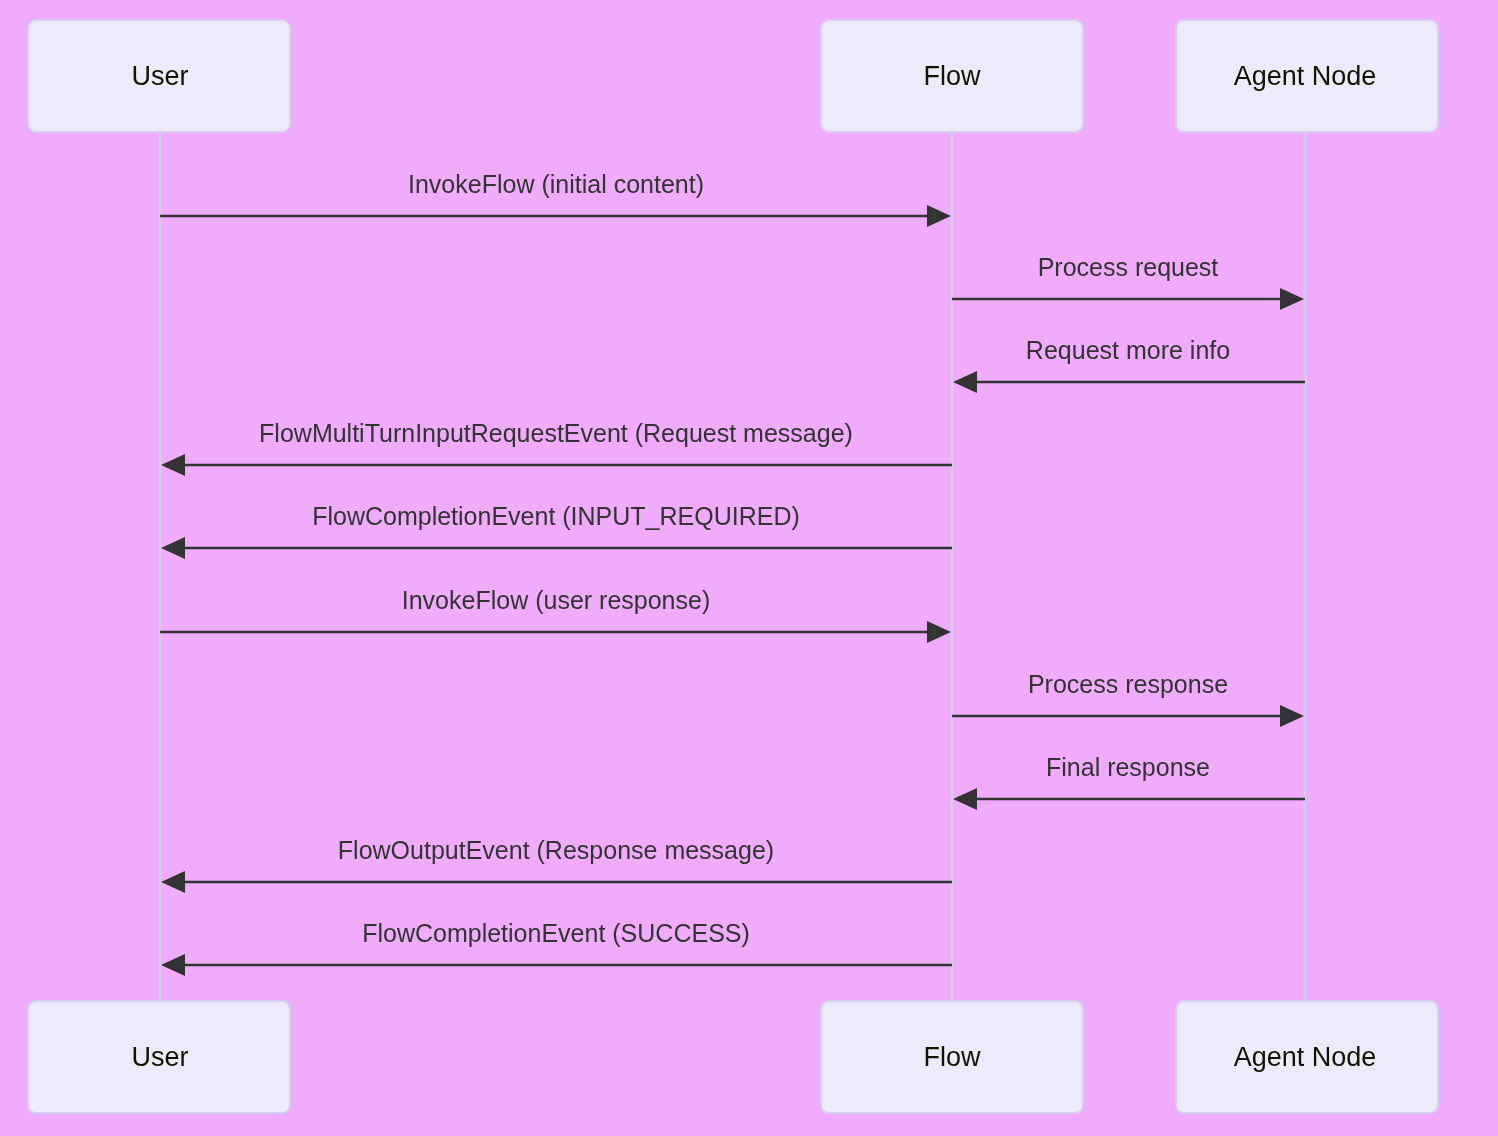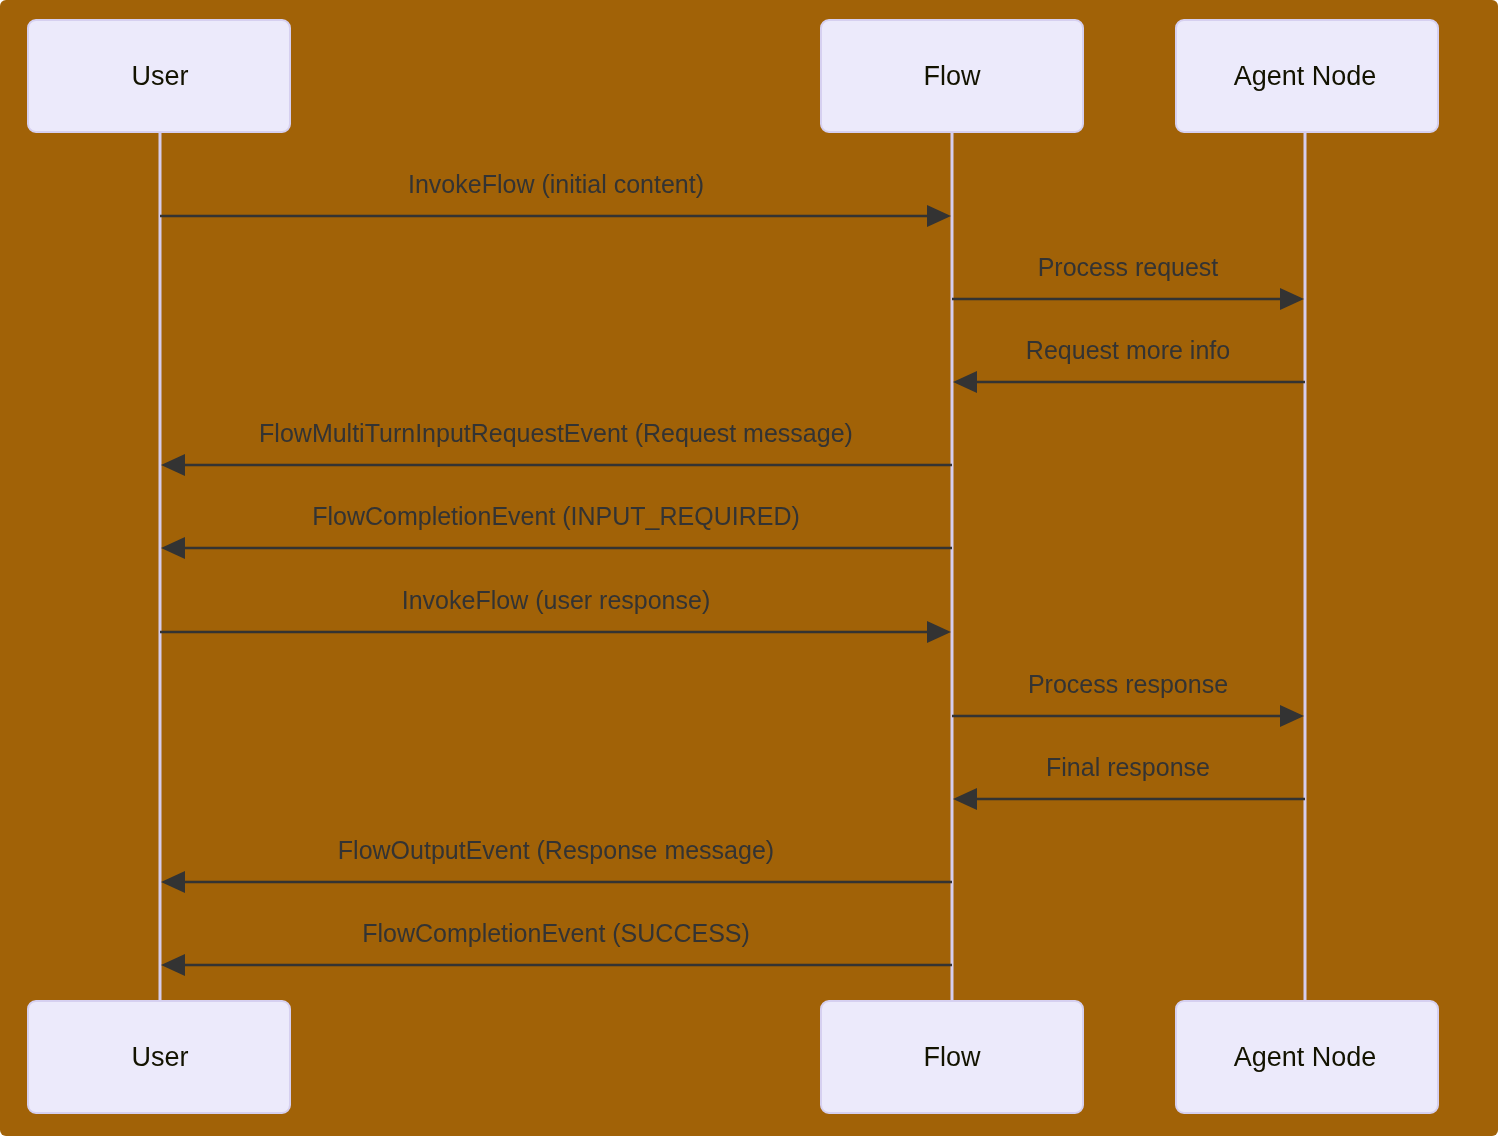--- a/index.html
+++ b/index.html
@@ -7,23 +7,22 @@
     padding: 0;
     background: #ffffff;
   }
   body {
     font-family: "Liberation Sans", sans-serif;
   }
   #diagram-root {
     position: relative;
     width: 1498px;
     height: 1136px;
-    background: #a16207;
+    background: #f0abfc;
     overflow: hidden;
-    border-radius: 6px;
   }
   #sequence-svg {
     display: block;
     width: 1498px;
     height: 1136px;
   }
   .actor-box-rect {
     fill: #ECEAFB;
     stroke: #D6D0F0;
     stroke-width: 2px;

